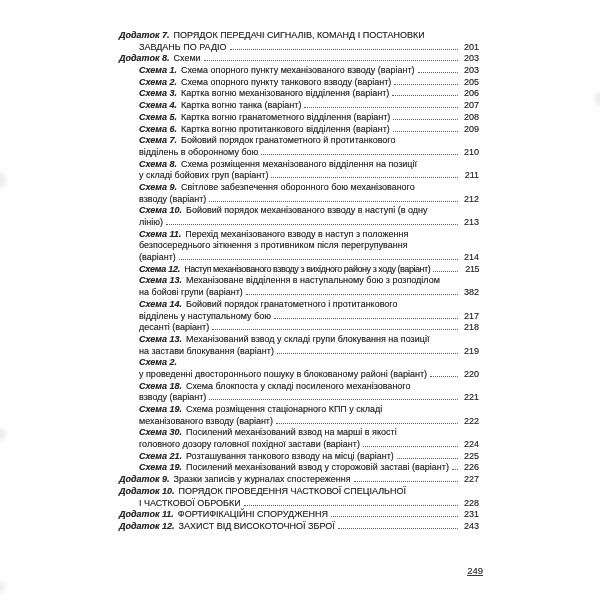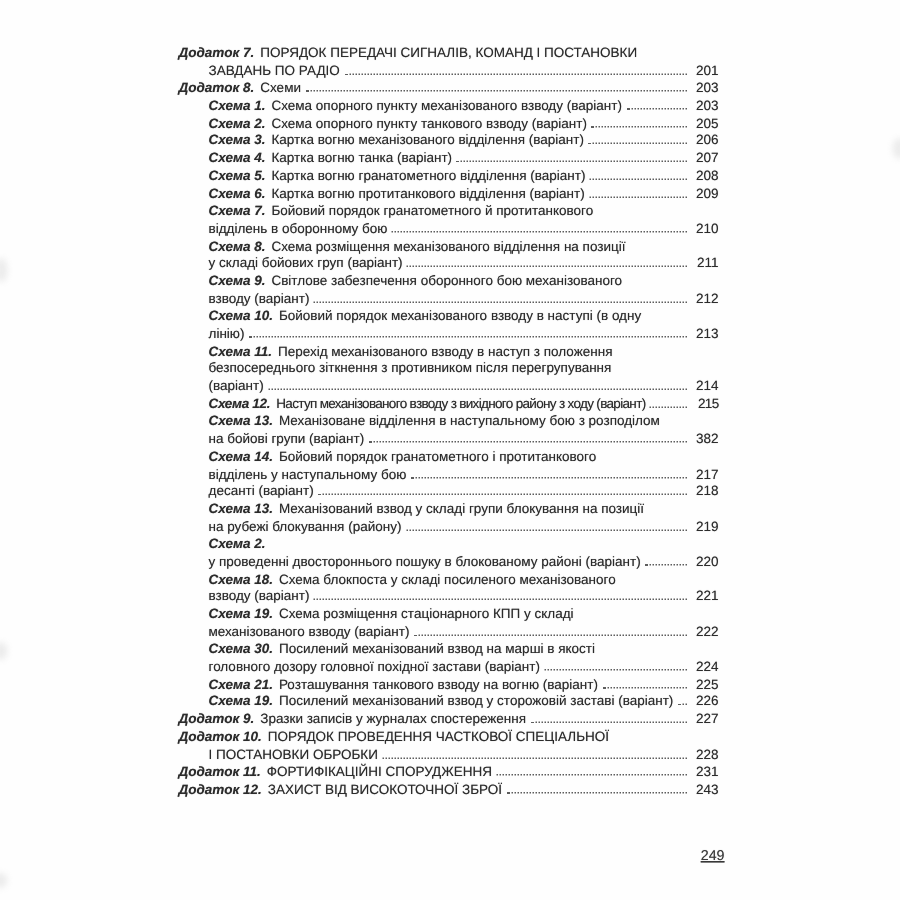--- a/index.html
+++ b/index.html
@@ -219,21 +219,21 @@
           <span class="dots"></span>
           <span class="pg">218</span>
         </div>
       </div>
       <div class="entry">
         <div class="line indent">
           <span class="label">Схема 13.</span>
           <span class="txt">Механізований взвод у складі групи блокування на позиції</span>
         </div>
         <div class="line indent">
-          <span class="txt">на рубежі блокування (району)</span>
+          <span class="txt">на застави блокування (варіант)</span>
           <span class="dots"></span>
           <span class="pg">219</span>
         </div>
       </div>
       <div class="entry">
         <div class="line indent">
           <span class="label">Схема 2.</span>
         </div>
         <div class="line indent">
           <span class="txt">у проведенні двостороннього пошуку в блокованому районі (варіант)</span>
@@ -270,21 +270,21 @@
         </div>
         <div class="line indent">
           <span class="txt">головного дозору головної похідної застави (варіант)</span>
           <span class="dots"></span>
           <span class="pg">224</span>
         </div>
       </div>
       <div class="entry">
         <div class="line indent">
           <span class="label">Схема 21.</span>
-          <span class="txt">Розташування танкового взводу на вогню (варіант)</span>
+          <span class="txt">Розташування танкового взводу на місці (варіант)</span>
           <span class="dots"></span>
           <span class="pg">225</span>
         </div>
       </div>
       <div class="entry">
         <div class="line indent">
           <span class="label">Схема 19.</span>
           <span class="txt">Посилений механізований взвод у сторожовій заставі (варіант)</span>
           <span class="dots"></span>
           <span class="pg">226</span>
@@ -297,21 +297,21 @@
           <span class="dots"></span>
           <span class="pg">227</span>
         </div>
       </div>
       <div class="entry">
         <div class="line">
           <span class="label">Додаток 10.</span>
           <span class="txt">ПОРЯДОК ПРОВЕДЕННЯ ЧАСТКОВОЇ СПЕЦІАЛЬНОЇ</span>
         </div>
         <div class="line indent">
-          <span class="txt">І ПОСТАНОВКИ ОБРОБКИ</span>
+          <span class="txt">І ЧАСТКОВОЇ ОБРОБКИ</span>
           <span class="dots"></span>
           <span class="pg">228</span>
         </div>
       </div>
       <div class="entry">
         <div class="line">
           <span class="label">Додаток 11.</span>
           <span class="txt">ФОРТИФІКАЦІЙНІ СПОРУДЖЕННЯ</span>
           <span class="dots"></span>
           <span class="pg">231</span>

